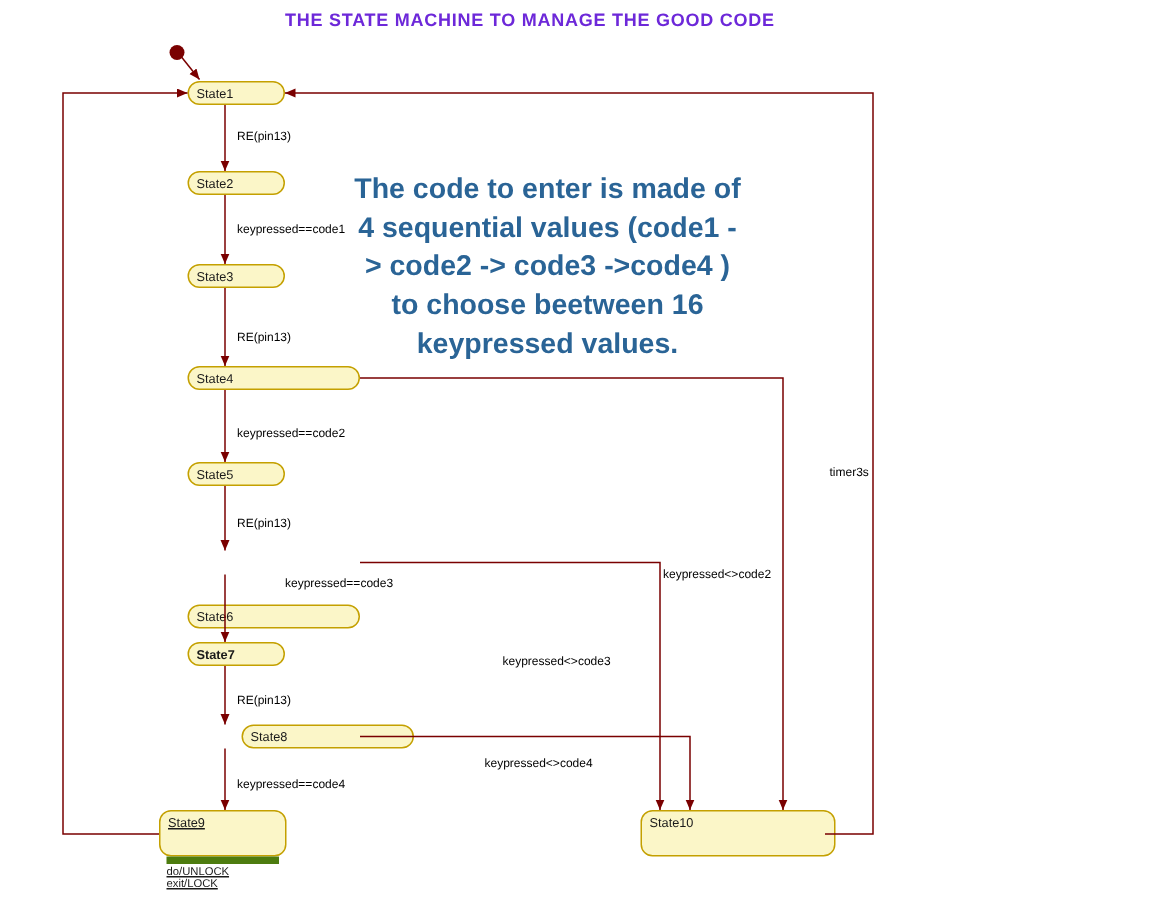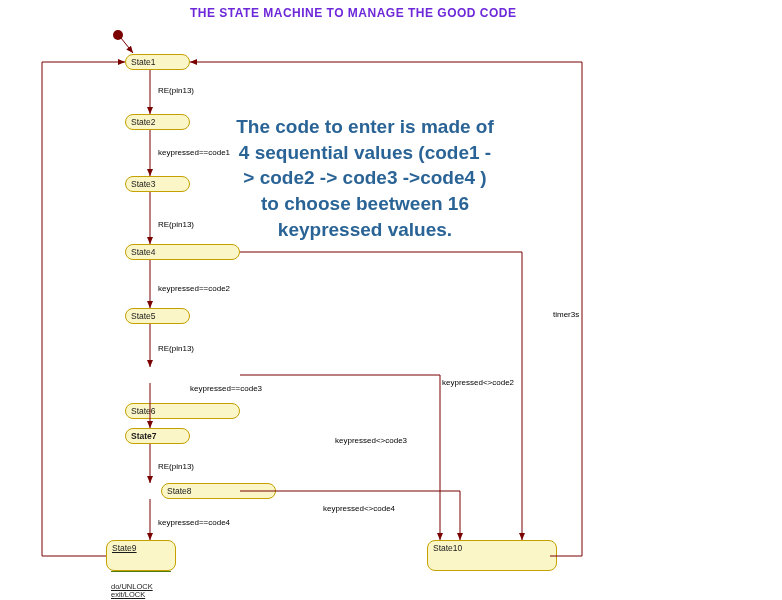--- a/index.html
+++ b/index.html
@@ -48,24 +48,24 @@
     border-radius: 8px;
     font-size: 8.5px;
     color: #1a1a1a;
     box-sizing: border-box;
     padding: 2px 4px 2px 4px;
   }
   .state .hdr {
     padding: 0 1px 18px 1px;
   }
   .state .body {
-    border-top: 1px solid #4d7c0f;
+    border-top: 5px solid #4d7c0f;
     font-size: 7.5px;
     line-height: 1.1;
-    padding-top: 11px;
+    padding-top: 1px;
   }
   .label {
     position: absolute;
     font-size: 8px;
     color: #000;
     white-space: nowrap;
   }
   svg {
     position: absolute;
     top: 0;
@@ -105,21 +105,21 @@
 </div>
 <div class="state" style="left:125px; top:367px; width:115px; height:16px;margin-top:36px;">
   <div class="hdr">State6</div>
 </div>
 <div class="state" style="left:125px; top:428px; width:65px; height:16px;font-weight:bold;">
   <div class="hdr">State7</div>
 </div>
 <div class="state" style="left:125px; top:483px; width:115px; height:16px;margin-left:36px;">
   <div class="hdr">State8</div>
 </div>
-<div class="state" style="left:106px; top:540px; width:70px; height:31px;text-decoration:underline;">
+<div class="state" style="left:106px; top:540px; width:85px; height:31px;text-decoration:underline;">
   <div class="hdr">State9</div>
   <div class="body">
     <div>do/UNLOCK</div>
     <div>exit/LOCK</div>
   </div>
 </div>
 <div class="state" style="left:427px; top:540px; width:130px; height:31px;">
   <div class="hdr">State10</div>
 </div>
 

